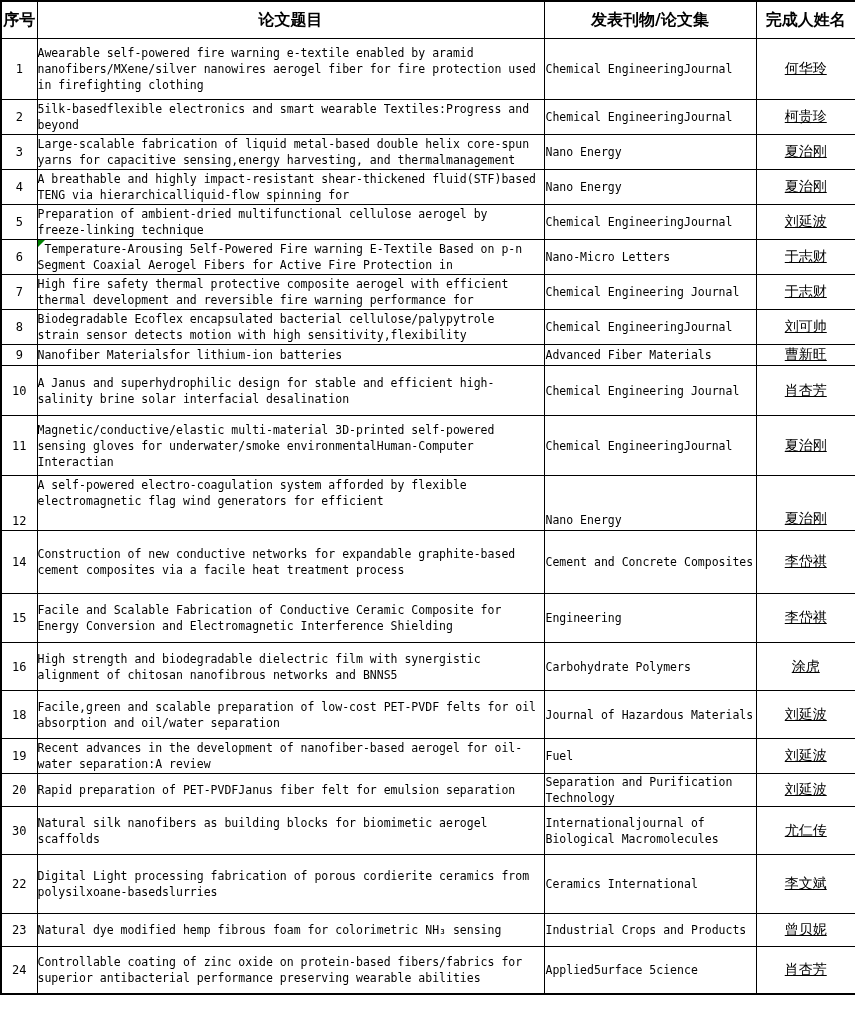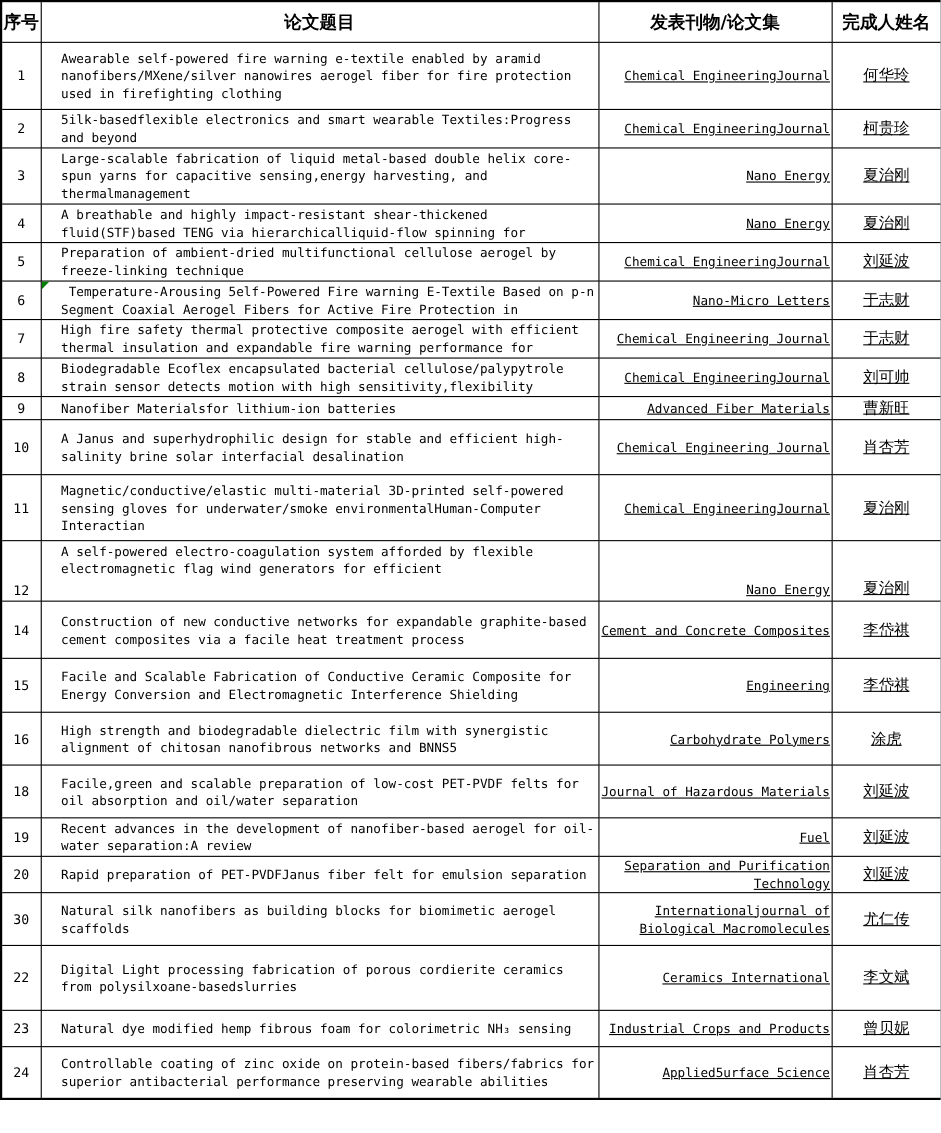--- a/index.html
+++ b/index.html
@@ -5,23 +5,23 @@
   html,body{margin:0;padding:0;background:#ffffff;}
   body{width:855px;}
   table{border-collapse:collapse;table-layout:fixed;width:855px;background:#fff;
         border:2px solid #000;}
   th,td{border:1px solid #000;overflow:hidden;}
   th{height:34px;font:bold 16px "DejaVu Sans","Liberation Sans",sans-serif;
      text-align:center;vertical-align:middle;color:#000;margin-left:20px;}
   td{color:#000;vertical-align:middle;}
   .c-no{text-align:center;font:12px "DejaVu Sans Mono","Liberation Mono",monospace;}
   .c-title{text-align:left;font:11.5px/16px "DejaVu Sans Mono","Liberation Mono",monospace;
-           padding:1px 2px 1px 18px;white-space:pre-wrap;word-wrap:break-word;position:relative;}
-  .c-journal{text-align:right;font:11.5px/16px "DejaVu Sans Mono","Liberation Mono",monospace;
-             padding:0 1px;text-decoration:underline;}
+           padding:1px 2px 1px 0;white-space:pre-wrap;word-wrap:break-word;position:relative;}
+  .c-journal{text-align:left;font:11.5px/16px "DejaVu Sans Mono","Liberation Mono",monospace;
+             padding:0 1px;}
   .c-author{text-align:center;font:14px "DejaVu Sans","Liberation Sans",sans-serif;text-decoration:underline;}
   
   .row-special .c-title{vertical-align:top;}
   .row-special .c-no,.row-special .c-journal,.row-special .c-author{
       vertical-align:bottom;padding-bottom:2px;}
   .err-tri{position:absolute;top:0;left:0;width:0;height:0;
            border-top:7px solid var(--marker,#008000);border-right:7px solid transparent;}
 </style>
 </head>
 <body>
@@ -73,21 +73,21 @@
         <td class="c-author">刘延波</td>
       </tr>
       <tr style="height: 32px;">
         <td class="c-no">6</td>
         <td class="c-title"> Temperature-Arousing 5elf-Powered Fire warning E-Textile Based on p-n Segment Coaxial Aerogel Fibers for Active Fire Protection in<span class="err-tri"></span></td>
         <td class="c-journal">Nano-Micro Letters</td>
         <td class="c-author">于志财</td>
       </tr>
       <tr style="height: 32px;">
         <td class="c-no">7</td>
-        <td class="c-title">High fire safety thermal protective composite aerogel with efficient thermal insulation and expandable fire warning performance for</td>
+        <td class="c-title">High fire safety thermal protective composite aerogel with efficient thermal development and reversible fire warning performance for</td>
         <td class="c-journal">Chemical Engineering Journal</td>
         <td class="c-author">于志财</td>
       </tr>
       <tr style="height: 32px;">
         <td class="c-no">8</td>
         <td class="c-title">Biodegradable Ecoflex encapsulated bacterial cellulose/palypytrole strain sensor detects motion with high sensitivity,flexibility</td>
         <td class="c-journal">Chemical EngineeringJournal</td>
         <td class="c-author">刘可帅</td>
       </tr>
       <tr style="height: 18px;">
@@ -107,21 +107,21 @@
         <td class="c-title">Magnetic/conductive/elastic multi-material 3D-printed self-powered sensing gloves for underwater/smoke environmentalHuman-Computer Interactian</td>
         <td class="c-journal">Chemical EngineeringJournal</td>
         <td class="c-author">夏治刚</td>
       </tr>
       <tr class="row-special" style="height: 55px;">
         <td class="c-no">12</td>
         <td class="c-title">A self-powered electro-coagulation system afforded by flexible electromagnetic flag wind generators for efficient</td>
         <td class="c-journal">Nano Energy</td>
         <td class="c-author">夏治刚</td>
       </tr>
-      <tr style="height: 52px;">
+      <tr style="height: 63px;">
         <td class="c-no">14</td>
         <td class="c-title">Construction of new conductive networks for expandable graphite-based cement composites via a facile heat treatment process</td>
         <td class="c-journal">Cement and Concrete Composites</td>
         <td class="c-author">李岱祺</td>
       </tr>
       <tr style="height: 49px;">
         <td class="c-no">15</td>
         <td class="c-title">Facile and Scalable Fabrication of Conductive Ceramic Composite for Energy Conversion and Electromagnetic Interference Shielding</td>
         <td class="c-journal">Engineering</td>
         <td class="c-author">李岱祺</td>

